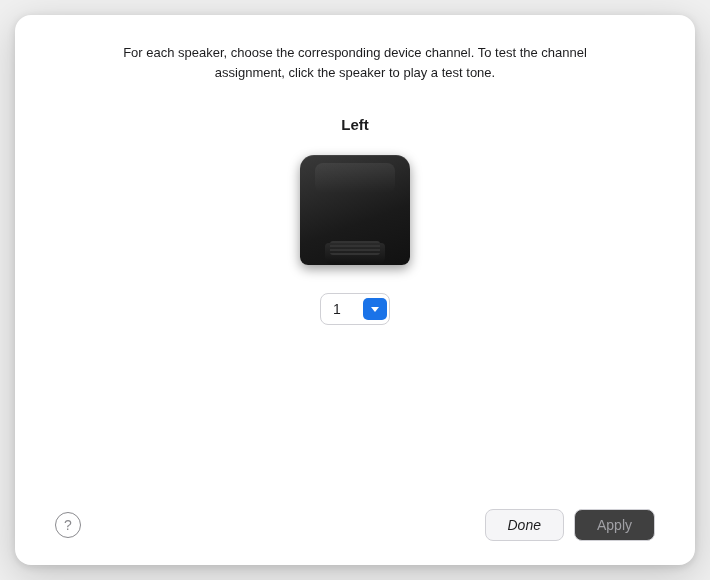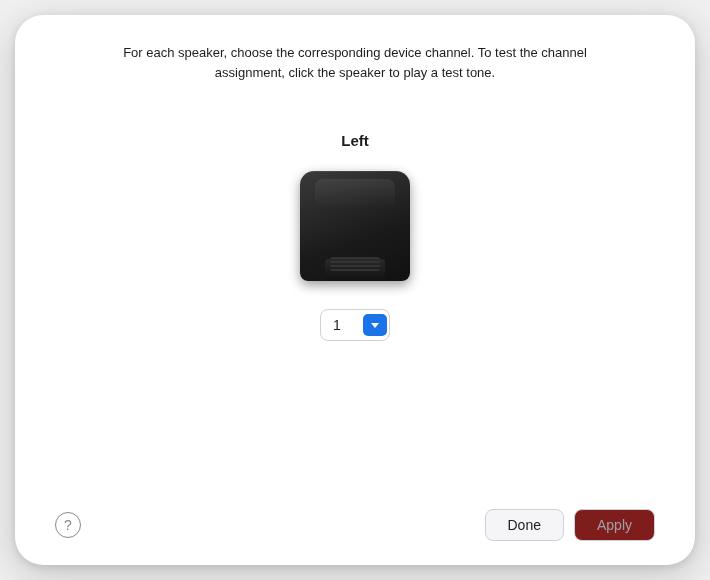--- a/index.html
+++ b/index.html
@@ -15,21 +15,21 @@
       display: flex;
       align-items: center;
       justify-content: center;
       font-family: -apple-system, BlinkMacSystemFont, 'Helvetica Neue', sans-serif;
     }
 
     .dialog {
       width: 680px;
       height: 550px;
       background: #ffffff;
-      border-radius: 28px;
+      border-radius: 16px;
       box-shadow: 0 10px 40px rgba(0,0,0,0.18), 0 2px 8px rgba(0,0,0,0.12);
       display: flex;
       flex-direction: column;
       align-items: center;
       padding: 28px 40px 24px 40px;
       position: relative;
     }
 
     .description {
       font-size: 13px;
@@ -40,21 +40,21 @@
       margin-bottom: 24px;
     }
 
     .speakers-row {
       display: flex;
       flex-direction: row;
       justify-content: center;
       gap: 140px;
       flex: 1;
       align-items: flex-start;
-      margin-top: 26px;
+      margin-top: 10px;
     }
 
     .speaker-col {
       display: flex;
       flex-direction: column;
       align-items: center;
       gap: 18px;
     }
 
     .speaker-label {
@@ -198,24 +198,25 @@
 
     .btn-done {
       background: #f5f5f7;
       border: 1.5px solid #d0d0d5;
       border-radius: 8px;
       font-size: 14px;
       color: #1d1d1f;
       padding: 7px 22px;
       cursor: pointer;
       font-family: inherit;
+      font-style: italic;
     }
 
     .btn-apply {
-      background: #7f1d1d;
+      background: #404040;
       border: 1.5px solid #d0d0d5;
       border-radius: 8px;
       font-size: 14px;
       color: #a0a0a5;
       padding: 7px 22px;
       cursor: not-allowed;
       font-family: inherit;
     }
   </style>
 </head>

